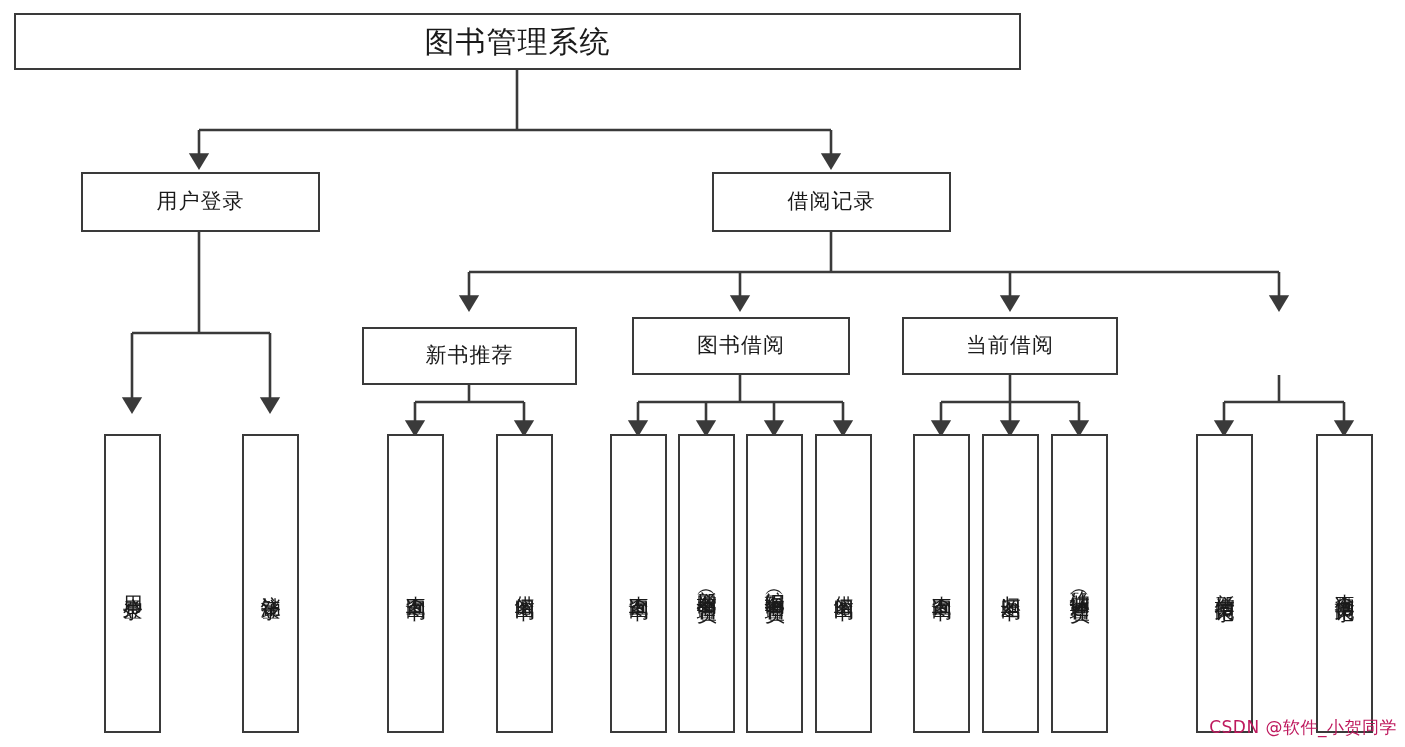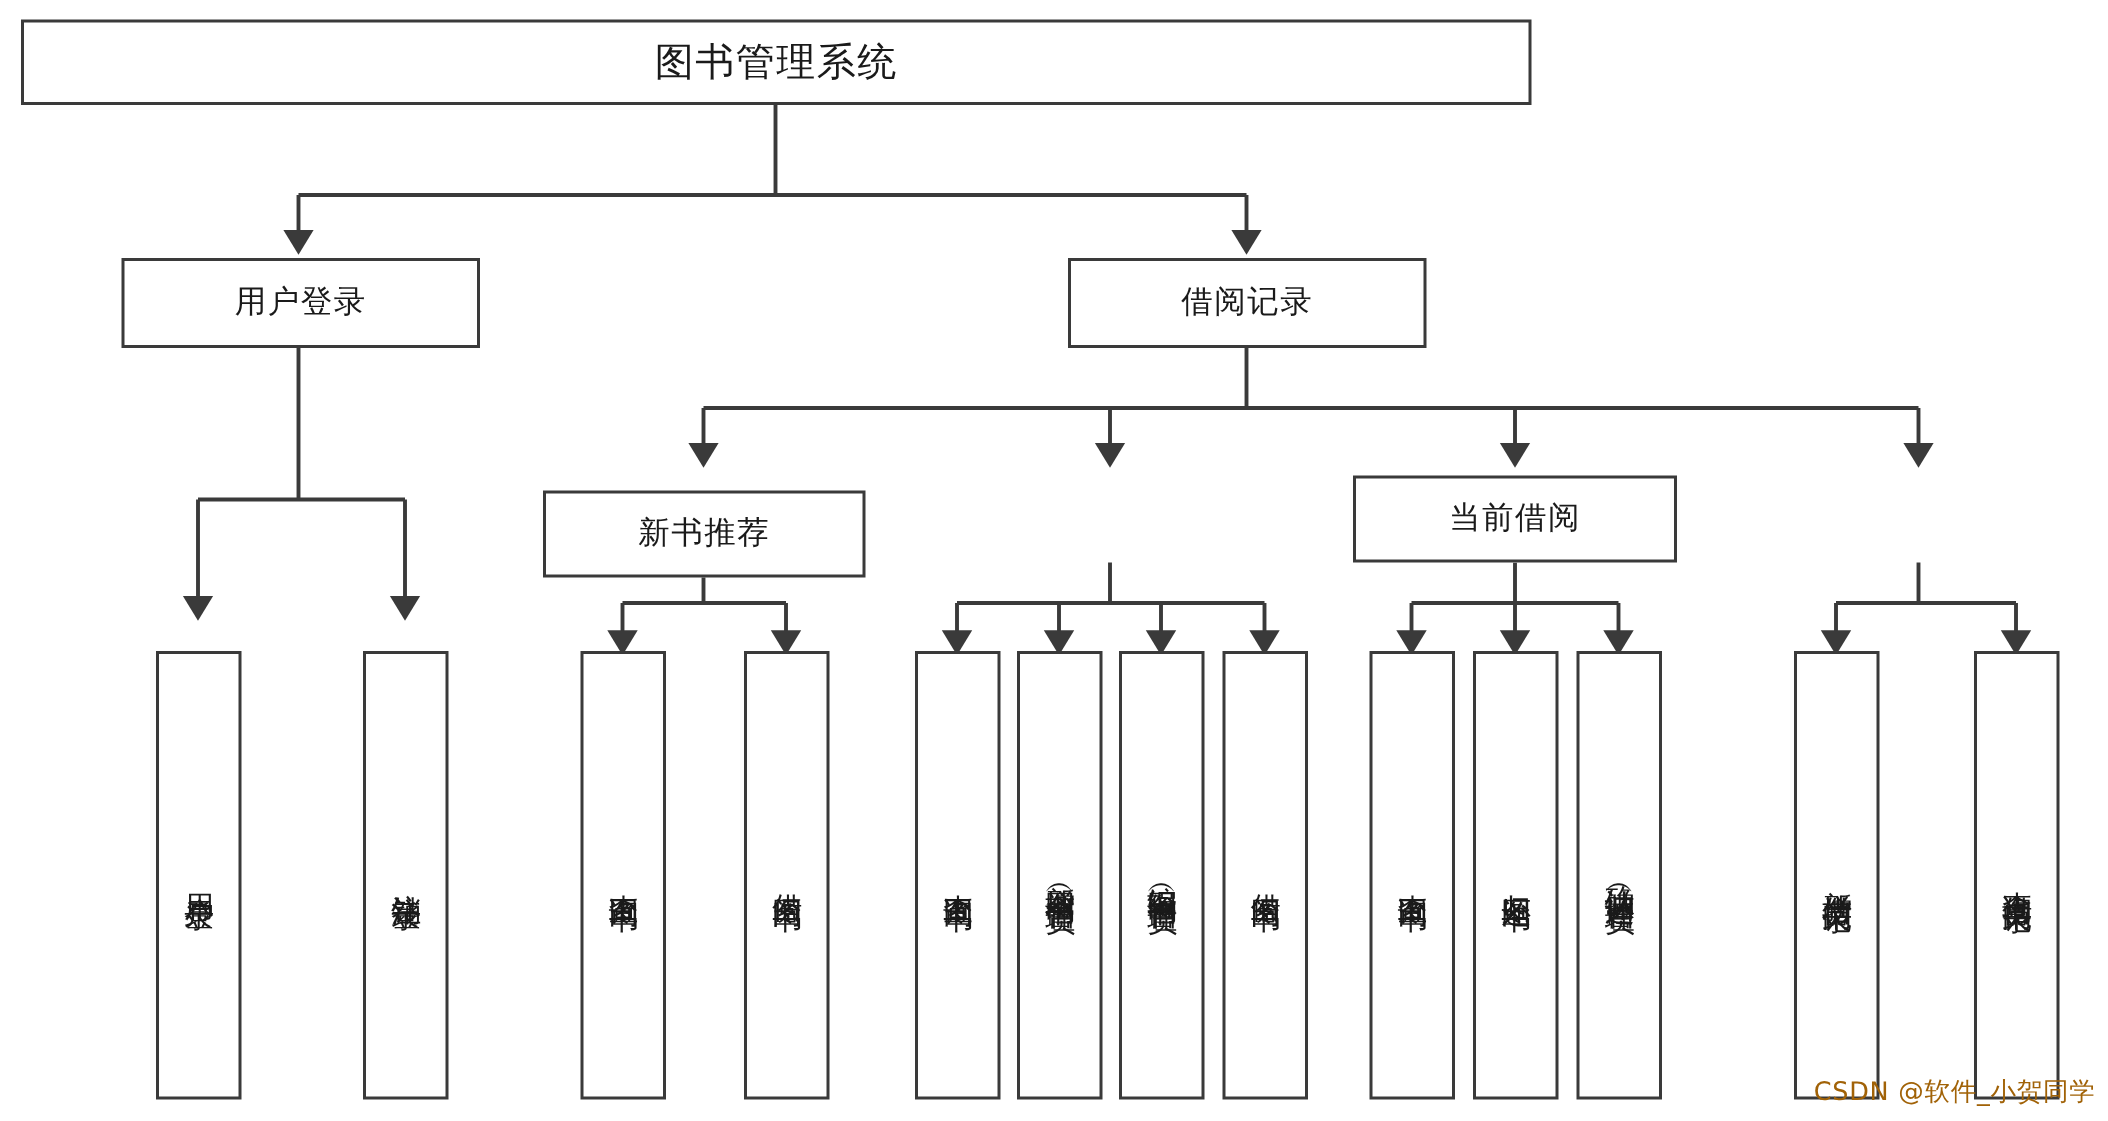--- a/index.html
+++ b/index.html
@@ -35,21 +35,21 @@
     align-items: center;
     justify-content: center;
     color: #1a1a1a;
   }
   .node.horiz {
     font-size: 21px;
     letter-spacing: 1px;
     line-height: 1.2;
   }
   .node.root {
-    font-size: 26px;
+    font-size: 30px;
     font-family: Liberation Serif, serif;
   }
   .node.leaf {
     padding: 6px 2px;
     align-items: center;
   }
   .vtext {
     writing-mode: vertical-rl;
     text-orientation: upright;
     -webkit-writing-mode: vertical-rl;
@@ -57,21 +57,21 @@
     line-height: 1.18;
     letter-spacing: 2px;
     white-space: nowrap;
     color: #1a1a1a;
   }
   #watermark {
     position: absolute;
     right: 8px;
     bottom: 8px;
     font-size: 17px;
-    color: #a16207;
+    color: #be185d;
     letter-spacing: 0.5px;
     white-space: nowrap;
     font-family: "DejaVu Sans", "Liberation Sans", sans-serif;
   }
 </style>
 </head>
 <body>
 
 <div id="diagram-root">
 
@@ -124,20 +124,21 @@
       <path d="M1344,402 L1344,427" marker-end="url(#arrowhead)"></path>
     </g>
   </svg>
 
   <div class="node horiz root" style="left:14px; top:13px; width:1007px; height:57px;">图书管理系统</div>
 
   <div class="node horiz" style="left:81px; top:172px; width:239px; height:60px;">用户登录</div>
   <div class="node horiz" style="left:712px; top:172px; width:239px; height:60px;">借阅记录</div>
 
   <div class="node horiz" style="left:362px; top:327px; width:215px; height:58px;text-align:center;">新书推荐</div>
+  <div class="node horiz" style="left:632px; top:317px; width:218px; height:58px;">图书借阅</div>
   <div class="node horiz" style="left:902px; top:317px; width:216px; height:58px;">当前借阅</div>
 
   <div class="node leaf" style="left:104px; top:434px; width:57px; height:299px;">
     <span class="vtext">用户登录</span>
   </div>
   <div class="node leaf" style="left:242px; top:434px; width:57px; height:299px;">
     <span class="vtext">注销登录</span>
   </div>
 
   <div class="node leaf" style="left:387px; top:434px; width:57px; height:299px;">

